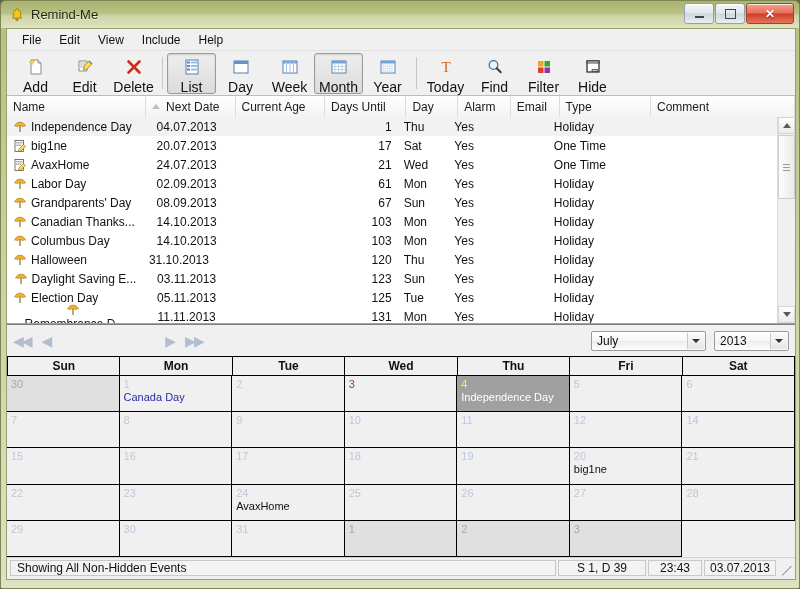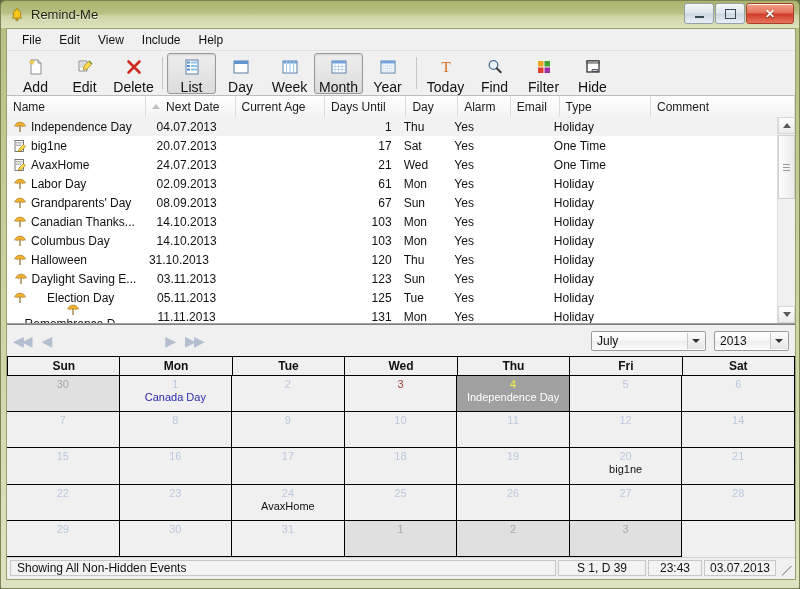--- a/index.html
+++ b/index.html
@@ -118,21 +118,21 @@
   .combo .cv{border-left:4px solid transparent;border-right:4px solid transparent;border-top:4px solid #333;}
   #monthCombo{width:115px;}
   #yearCombo{width:75px;}
   #dowrow{display:flex;height:20px;background:#f0f0f0;}
   #dowrow .dw{flex:1;text-align:center;font-size:12px;font-weight:bold;color:#111;
               border:1px solid #000;border-right:none;box-sizing:border-box;line-height:18px;}
   #dowrow .dw:last-child{border-right:1px solid #000;}
   #grid{flex:1;display:grid;grid-template-columns:repeat(7,1fr);grid-template-rows:repeat(5,1fr);}
   .cday{
     box-sizing:border-box;border-right:1px solid #000;border-bottom:1px solid #000;
-    background:#f0f0f0;position:relative;padding:2px 4px;overflow:hidden;text-align:center;
+    background:#f0f0f0;position:relative;padding:2px 4px;overflow:hidden;
   }
   .cday:nth-child(7n){border-right:1px solid #000;}
   .cday.other{background:#e0e0e0;}
   .cday.sel{background:#a0a0a0;}
   .dnum{font-size:11px;color:#bcc8dc;line-height:12px;}
   .cday.other .dnum{color:#a8a8a8;}
   .cday.red .dnum{color:#a04040;}
   .cday.sel .dnum{color:#f2f24a;}
   .evt{font-size:11px;color:#111;line-height:13px;margin-top:1px;}
   .evt.link{color:#2a2aa8;}
@@ -506,21 +506,21 @@
             <div class="cell" style="width: 90px; text-align: center;">03.11.2013</div>
             <div class="cell" style="width: 90px;"></div>
             <div class="cell num" style="width: 82px;">123</div>
             <div class="cell" style="width: 52px;">Sun</div>
             <div class="cell" style="width: 53px;">Yes</div>
             <div class="cell" style="width: 49px;"></div>
             <div class="cell" style="width: 92px;">Holiday</div>
             <div class="cell" style="width: 145px;"></div>
           </div>
           <div class="lrow">
-            <div class="cell" style="width: 140px; display: flex; align-items: flex-end; gap: 16px;">
+            <div class="cell" style="width: 140px; display: flex; align-items: flex-end;">
               <span class="nameicon"><svg width="14" height="14" viewBox="0 0 14 14">
                   <path d="M7 2.2C4.3 2.2 2 4 1.7 6.3c.5-.5 1.2-.6 1.8-.2.5.3.8.9.8.9s.3-.8 1-1.1c.7-.3 1.4-.1 1.7.4.3-.5 1-.7 1.7-.4.7.3 1 1.1 1 1.1s.3-.6.8-.9c.6-.4 1.3-.3 1.8.2C12.3 4 10 2.2 7 2.2z" fill="#f3b22b" stroke="#9c6a0a" stroke-width=".6"></path>
                   <path d="M7 6v6" stroke="#7a5200" stroke-width="1"></path>
                 </svg></span>
               <span>Election Day</span>
             </div>
             <div class="cell" style="width: 90px; text-align: center;">05.11.2013</div>
             <div class="cell" style="width: 90px;"></div>
             <div class="cell num" style="width: 82px;">125</div>
             <div class="cell" style="width: 52px;">Tue</div>

